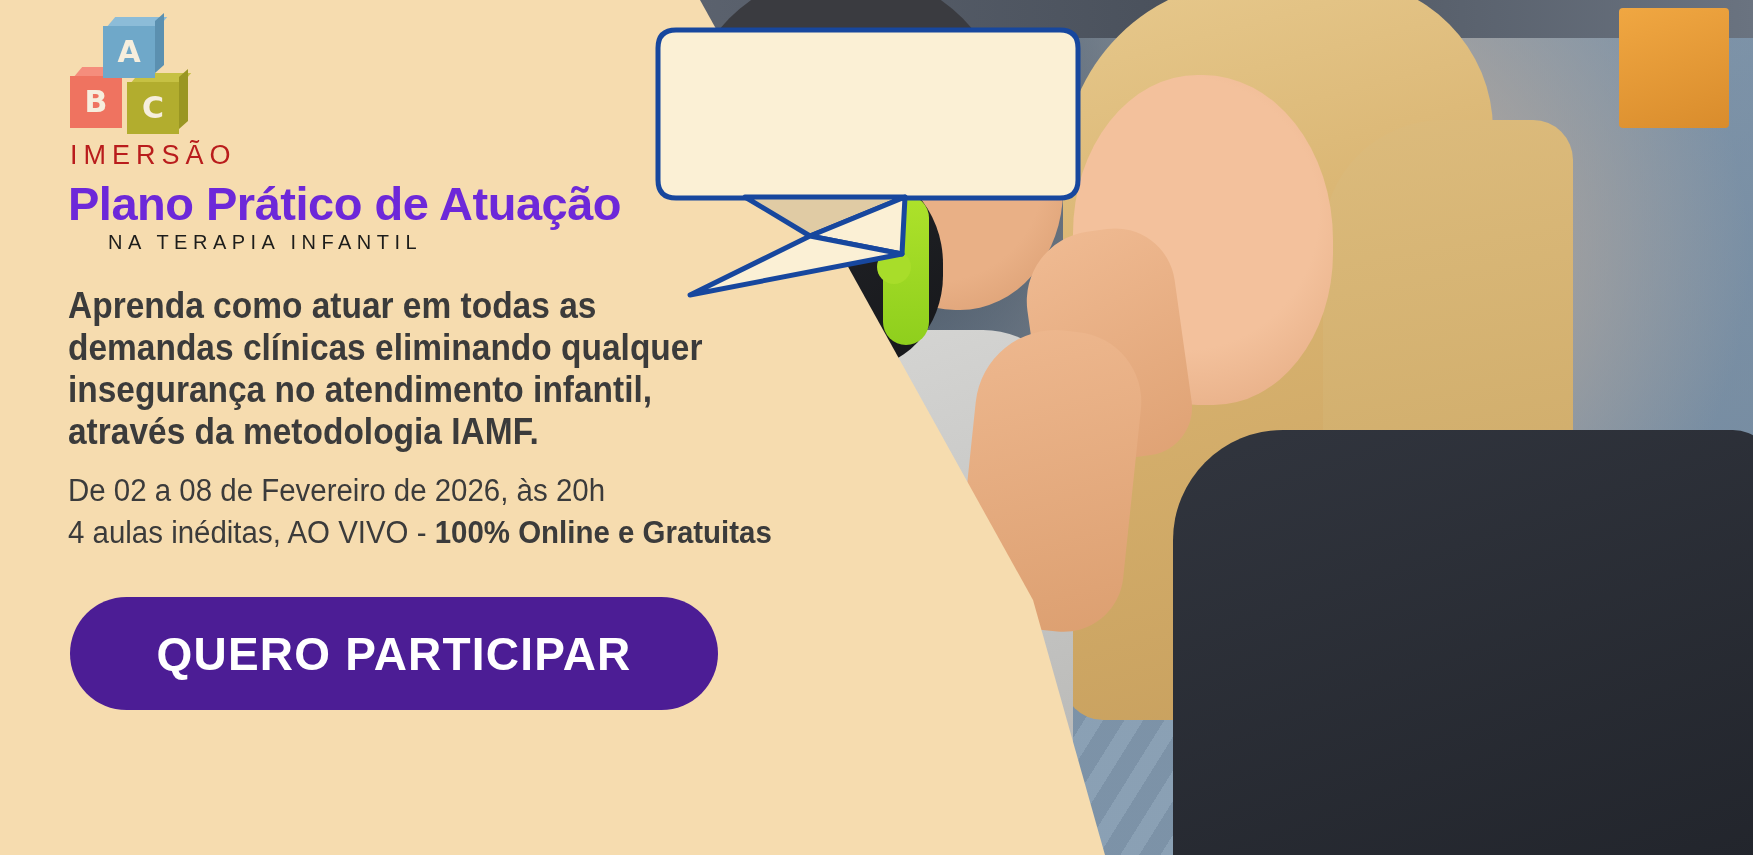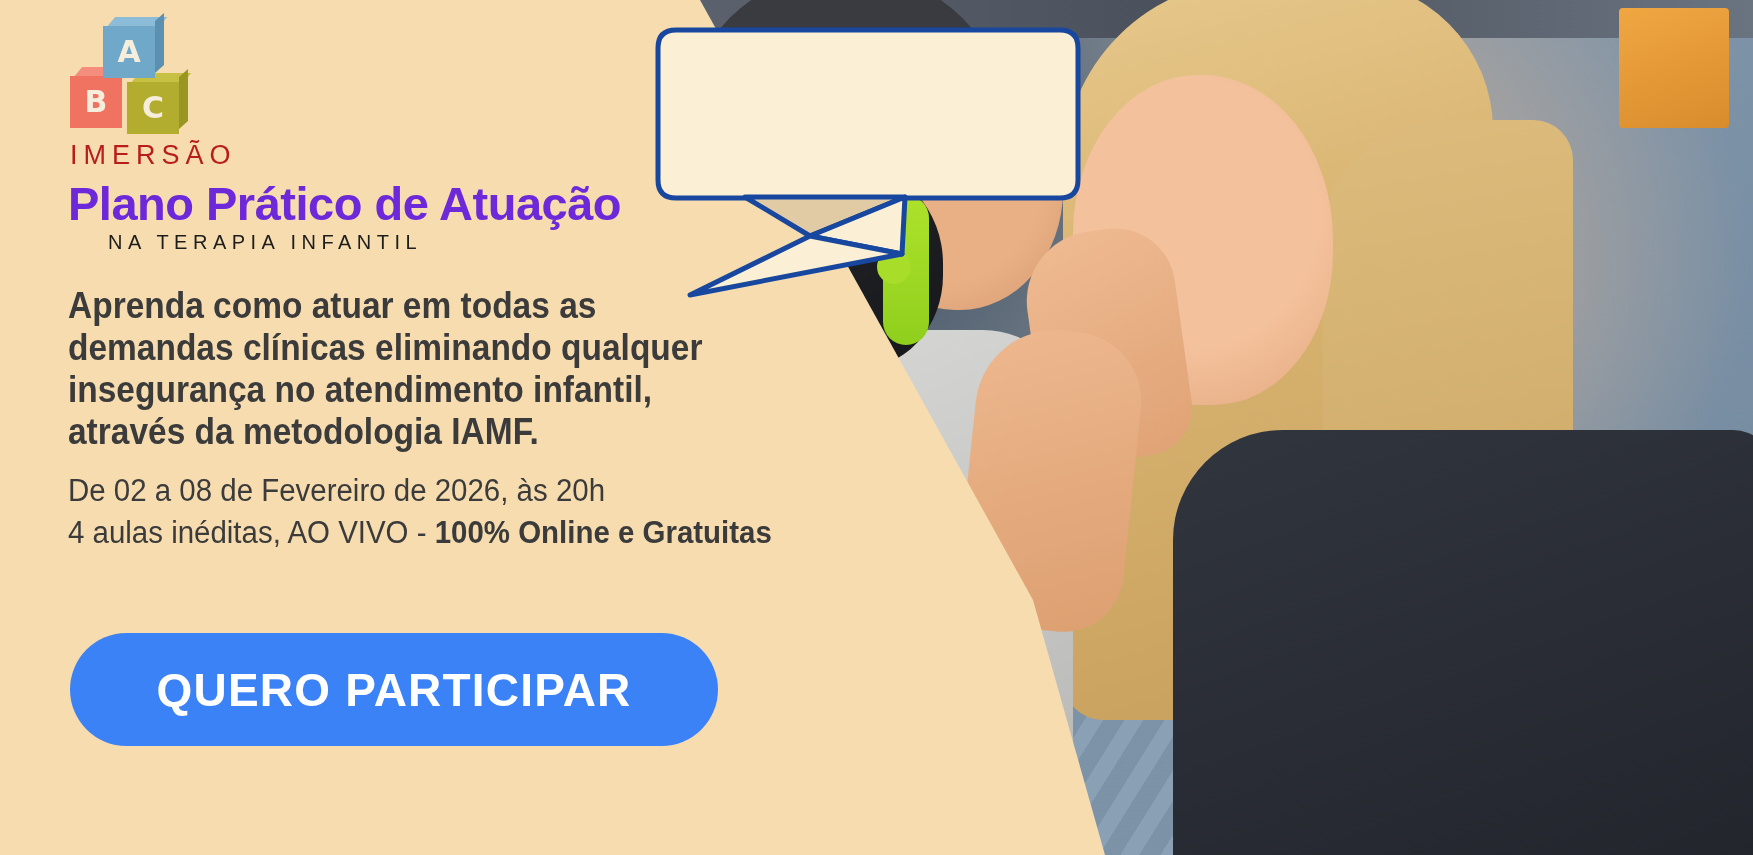--- a/index.html
+++ b/index.html
@@ -299,30 +299,29 @@
   .sched div { white-space: nowrap; }
   .sched b { font-weight: 700; }
 
   
   .cta {
     position: absolute;
     left: 70px; top: 597px;
     width: 648px;
     height: 113px;
     border-radius: 57px;
-    background: #3b82f6;
+    background: #4c1d95;
     border: none;
     color: #ffffff;
     font-size: 46px;
     font-weight: 700;
     letter-spacing: 1.2px;
     cursor: pointer;
     font-family: "Liberation Sans", sans-serif;
     padding: 0;
-    margin-top: 36px;
   }
 
   
   .bubble-wrap {
     position: absolute;
     left: 630px; top: 18px;
     width: 470px; height: 290px;
   }
   .bubble-svg { display: block; }
   .bubble-text {

